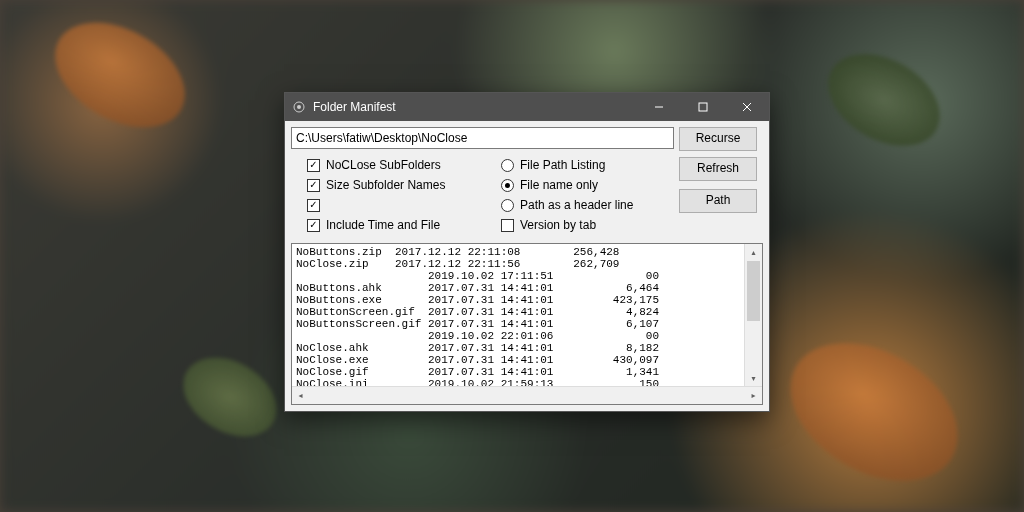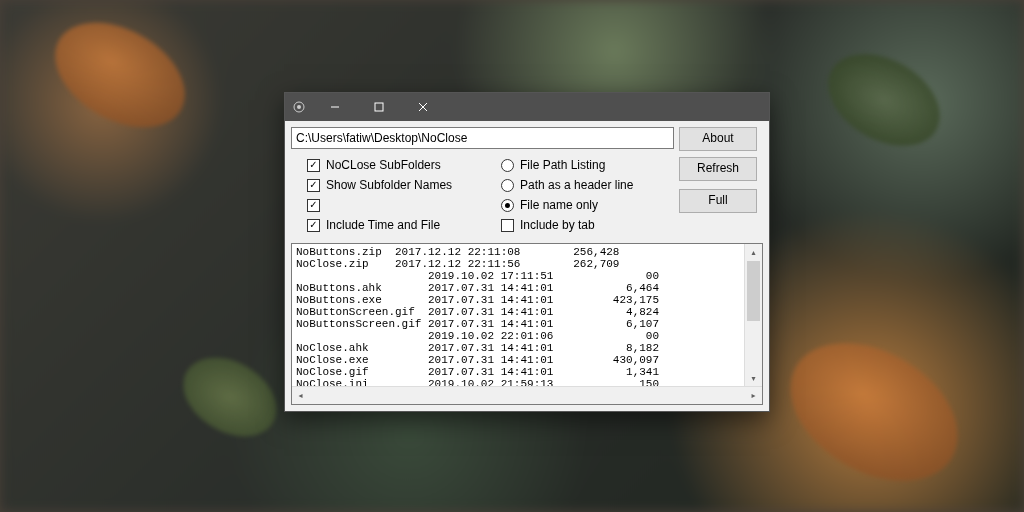--- a/index.html
+++ b/index.html
@@ -161,20 +161,21 @@
 <div class="leaf4"></div>
 
 <div class="window">
   <div class="titlebar">
     <span class="icon">
       <svg width="12" height="12" viewBox="0 0 12 12">
           <circle cx="6" cy="6" r="5" stroke="#ccc" fill="none"></circle>
           <circle cx="6" cy="6" r="2" fill="#ccc"></circle>
         </svg>
     </span>
+    <span class="title">Folder Manifest</span>
     <span class="btn">
       <svg width="10" height="10">
           <line x1="1" y1="5" x2="9" y2="5"></line>
         </svg>
     </span>
     <span class="btn">
       <svg width="10" height="10">
           <rect x="1" y="1" width="8" height="8"></rect>
         </svg>
     </span>
@@ -183,73 +184,73 @@
           <line x1="1" y1="1" x2="9" y2="9"></line>
           <line x1="9" y1="1" x2="1" y2="9"></line>
         </svg>
     </span>
   </div>
 
   <div class="client">
     <div class="pathrow">
       <input class="path-input" value="C:\Users\fatiw\Desktop\NoClose" style="">
       <div class="right-btns">
-        <div class="side-btn">About</div>
+        <div class="side-btn">Recurse</div>
       </div>
     </div>
 
     <div class="opts-wrap">
       <div class="opts-col" id="opts-left">
           <div class="opt">
             <span class="chk">
               <span class="tick">✓</span>
             </span>
             <span>NoCLose SubFolders</span>
           </div>
           <div class="opt">
             <span class="chk">
               <span class="tick">✓</span>
             </span>
-            <span>Show Subfolder Names</span>
+            <span>Size Subfolder Names</span>
           </div>
           <div class="opt">
             <span class="chk">
               <span class="tick">✓</span>
             </span>
           </div>
           <div class="opt">
             <span class="chk">
               <span class="tick">✓</span>
             </span>
             <span>Include Time and File</span>
           </div>
         </div>
       <div class="opts-col" id="opts-right">
           <div class="opt">
             <span class="rad"></span>
             <span>File Path Listing</span>
           </div>
           <div class="opt">
+            <span class="rad">
+              <span class="dot"></span>
+            </span>
+            <span>File name only</span>
+          </div>
+          <div class="opt">
             <span class="rad"></span>
             <span>Path as a header line</span>
           </div>
           <div class="opt">
-            <span class="rad">
-              <span class="dot"></span>
-            </span>
-            <span>File name only</span>
-          </div>
-          <div class="opt">
             <span class="chk"></span>
-            <span>Include by tab</span>
+            <span>Version by tab</span>
           </div>
         </div>
       <div class="right-btns" style="padding-top:6px;">
         <div class="side-btn">Refresh</div>
-        <div class="side-btn">Full</div>
+        <div class="side-btn">Path</div>
       </div>
     </div>
 
     <div class="textwrap">
       <div class="textarea">NoButtons.zip  2017.12.12 22:11:08        256,428
 NoClose.zip    2017.12.12 22:11:56        262,709
                     2019.10.02 17:11:51              00
 NoButtons.ahk       2017.07.31 14:41:01           6,464
 NoButtons.exe       2017.07.31 14:41:01         423,175
 NoButtonScreen.gif  2017.07.31 14:41:01           4,824

